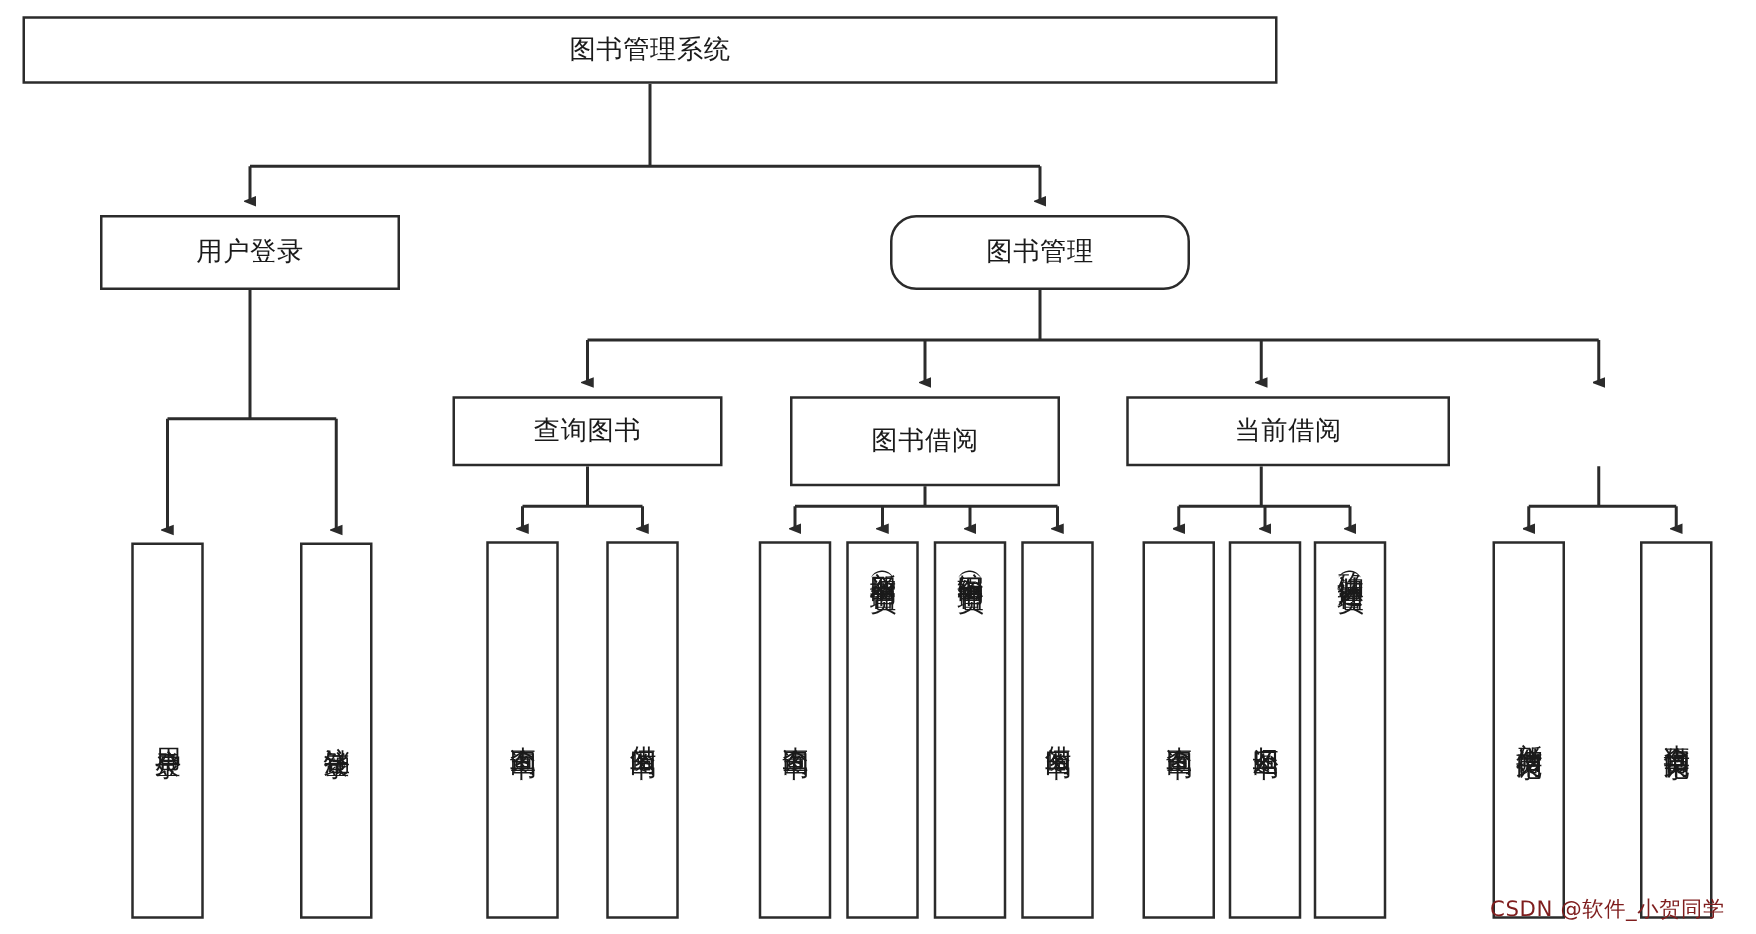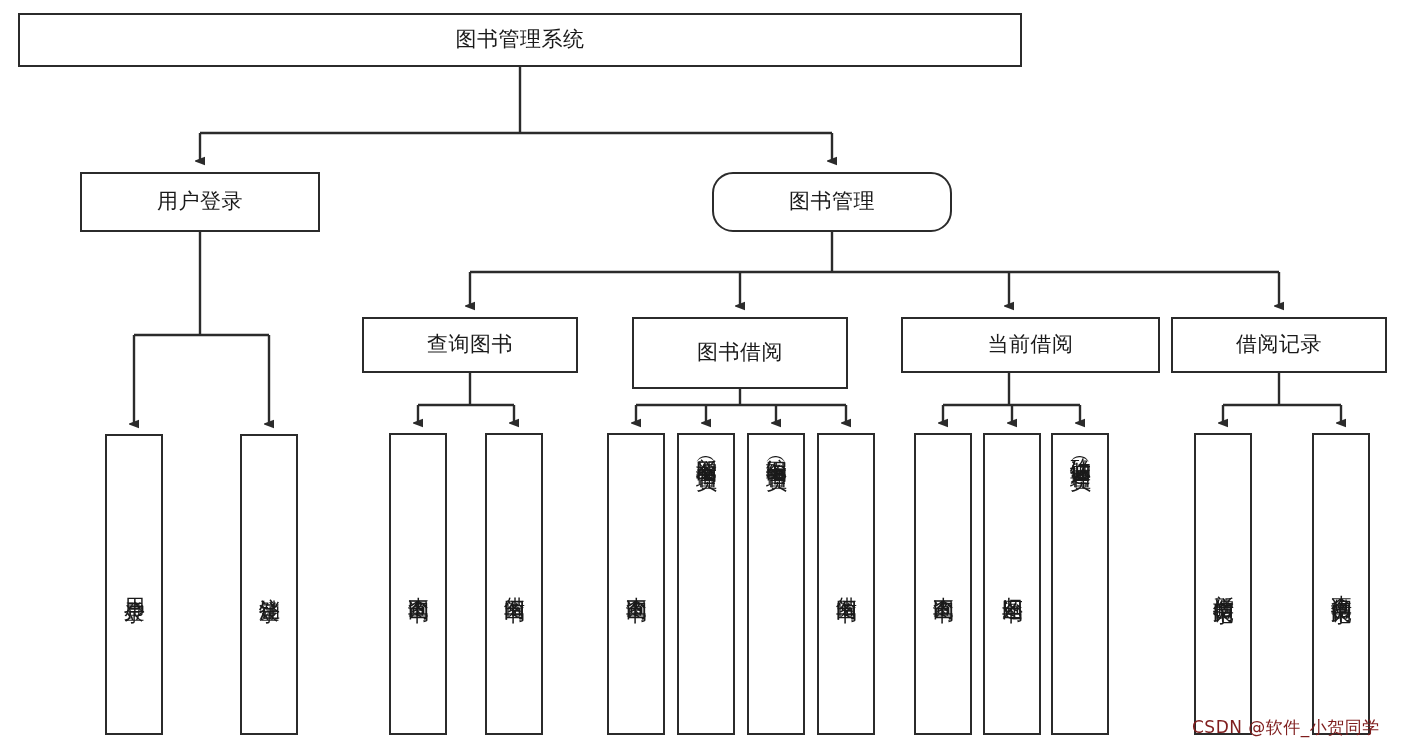--- a/index.html
+++ b/index.html
@@ -137,23 +137,20 @@
 
   <div class="node h" style="left:362px; top:317px; width:216px; height:56px;">
     <span class="label">查询图书</span>
   </div>
   <div class="node h" style="left:632px; top:317px; width:216px; height:72px;">
     <span class="label">图书借阅</span>
   </div>
   <div class="node h" style="left:901px; top:317px; width:259px; height:56px;">
     <span class="label">当前借阅</span>
   </div>
-  <div class="node h" style="left:1171px; top:317px; width:216px; height:56px;">
-    <span class="label">借阅记录</span>
-  </div>
 
   <div class="node v center" style="left:105px; top:434px; width:58px; height:301px;">
     <span class="label">用户登录</span>
   </div>
   <div class="node v center" style="left:240px; top:434px; width:58px; height:301px;">
     <span class="label">注销登录</span>
   </div>
 
   <div class="node v center" style="left:389px; top:433px; width:58px; height:302px;">
     <span class="label">查询图书</span>

